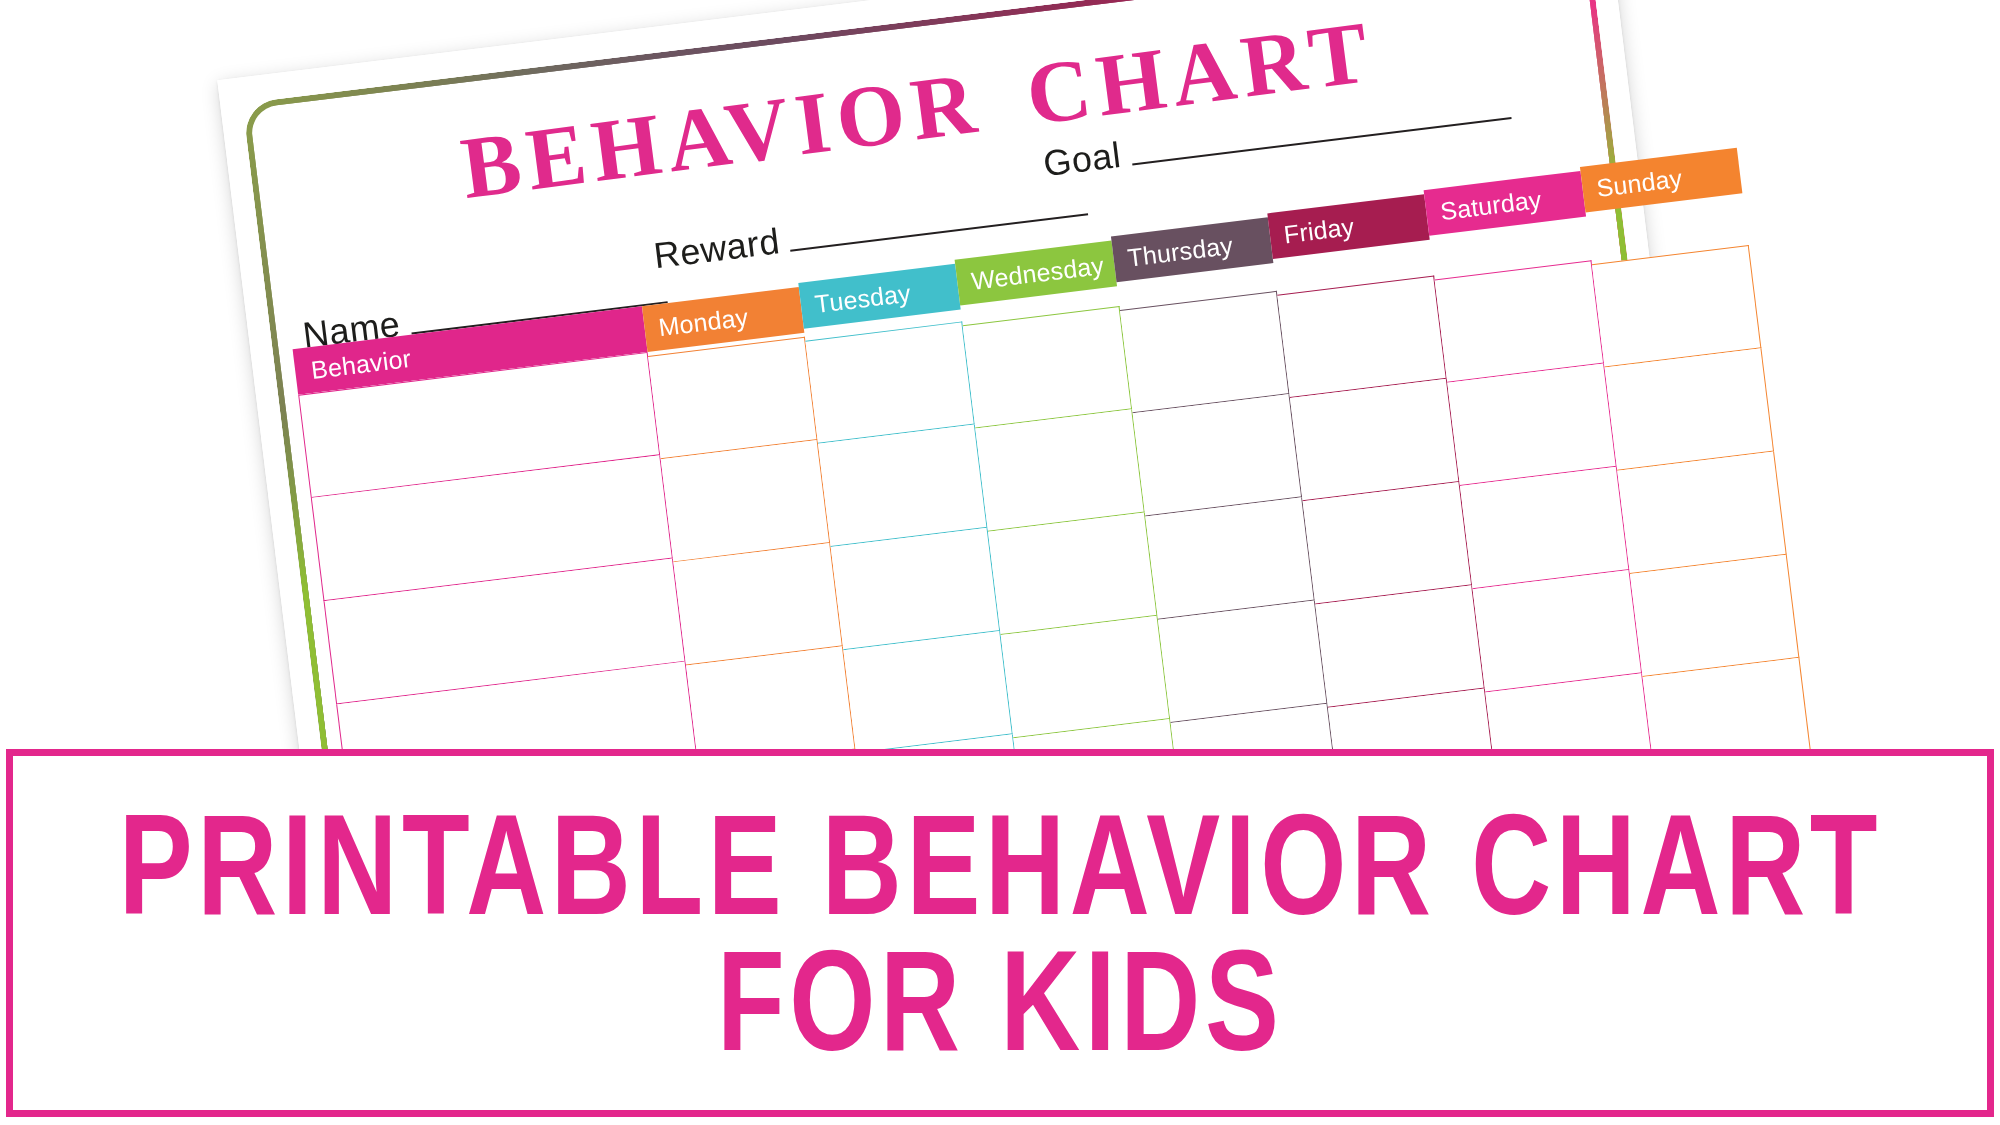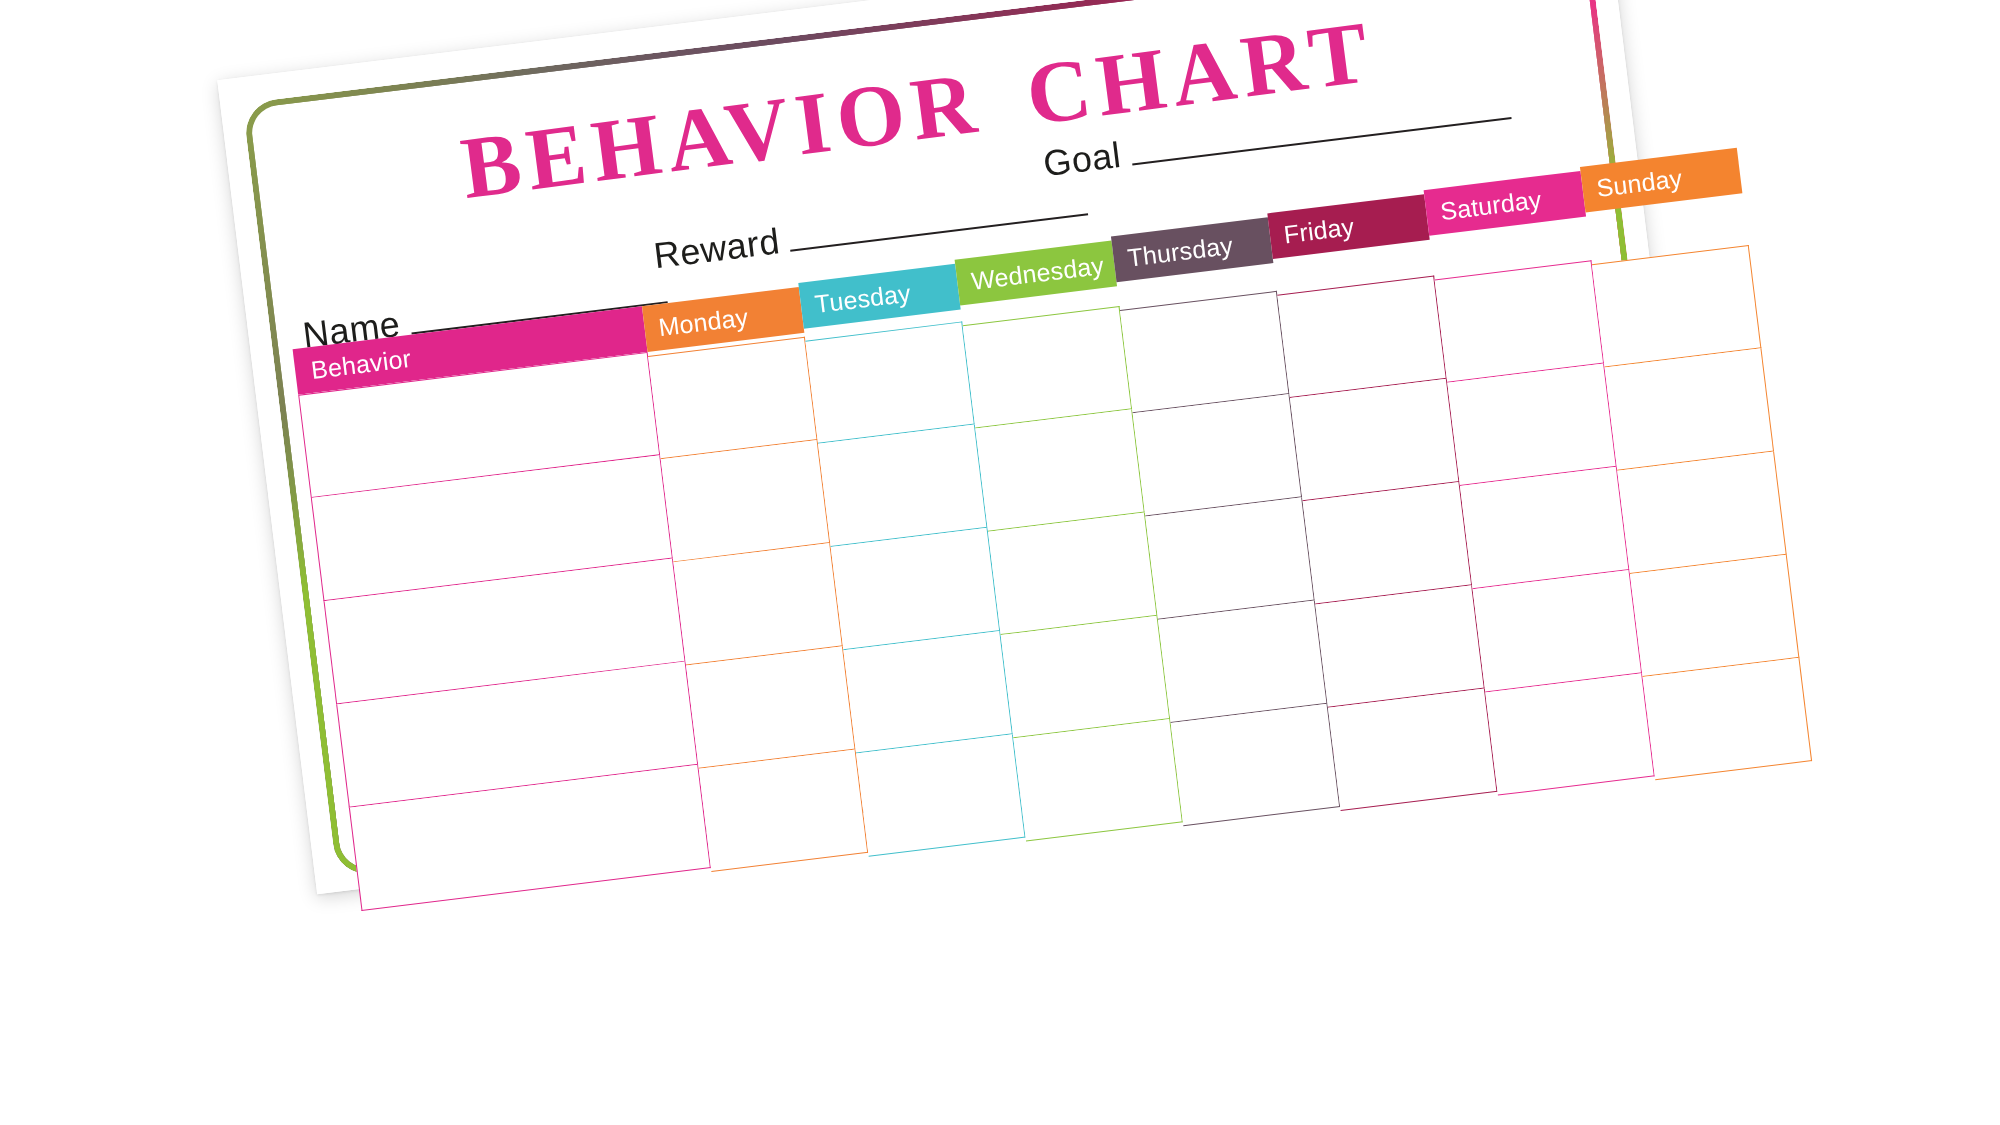--- a/index.html
+++ b/index.html
@@ -279,14 +279,18 @@
               <div class="cell" style="border-color: rgb(244, 132, 47);"></div>
               <div class="cell" style="border-color: rgb(244, 132, 47);"></div>
               <div class="cell" style="border-color: rgb(244, 132, 47);"></div>
             </div>
           </div>
       </div>
 
     </div>
   </div>
 
+  <div class="banner">
+    <div class="banner-line l1">PRINTABLE BEHAVIOR CHART</div>
+    <div class="banner-line l2">FOR KIDS</div>
+  </div>
 
 </div>
 
 </body></html>

